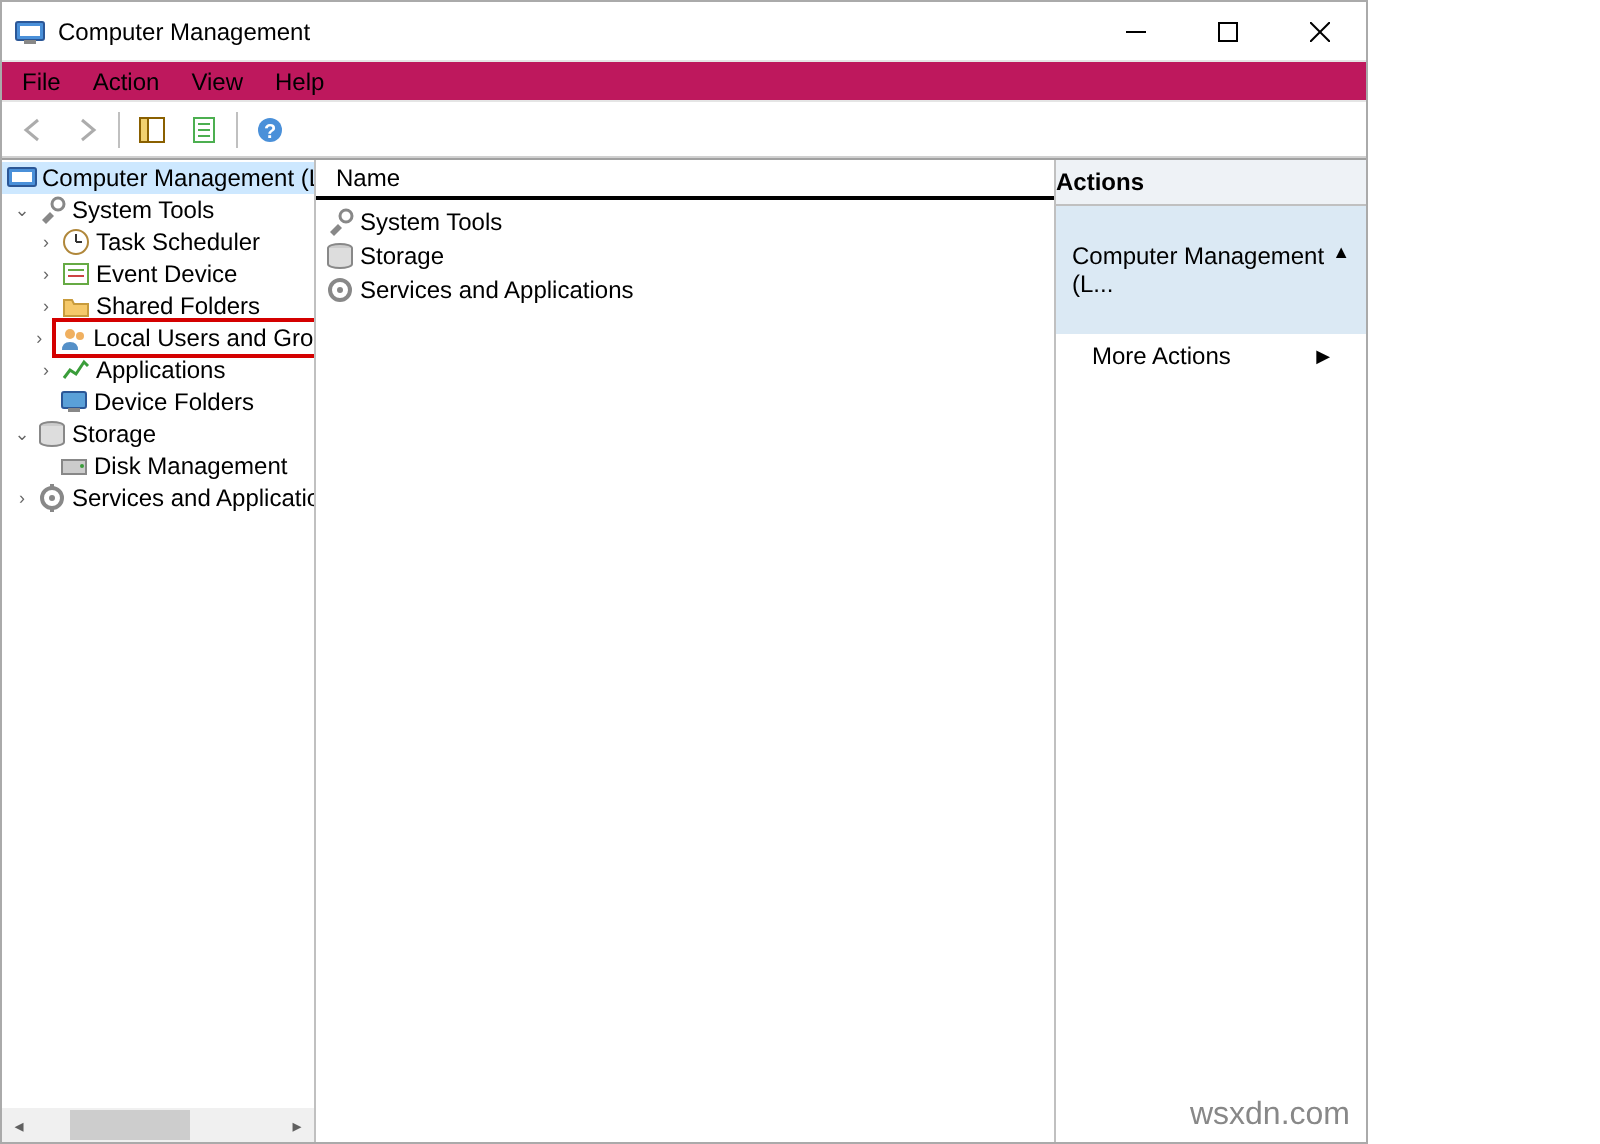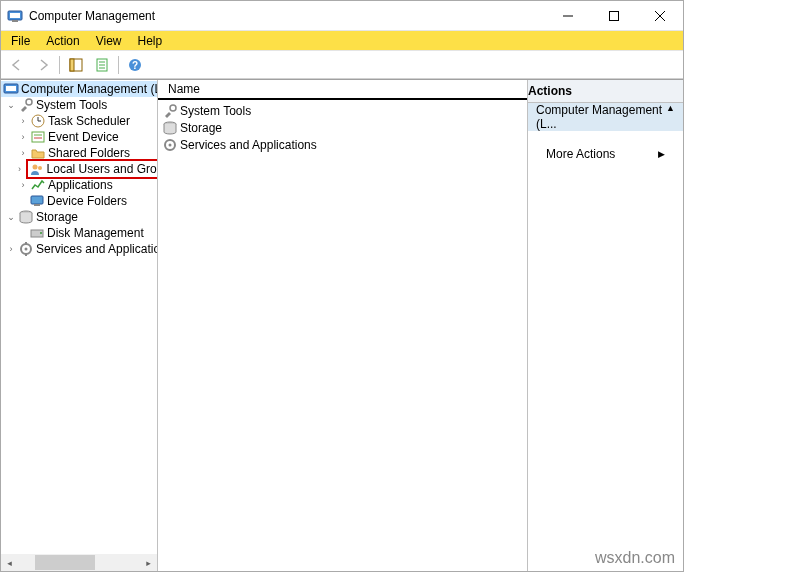--- a/index.html
+++ b/index.html
@@ -4,21 +4,21 @@
 <style>
   * { box-sizing: border-box; }
   html, body { margin: 0; padding: 0; font-family: "Segoe UI", Tahoma, sans-serif; font-size: 12px; color: #000; background: #fff; }
   .window { width: 684px; height: 572px; display: flex; flex-direction: column; border: 1px solid #aaa; position: relative; }
   .titlebar { height: 30px; display: flex; align-items: center; padding: 0 0 0 6px; background: #fff; border-bottom: 1px solid #e5e5e5; }
   .titlebar .app-icon { width: 16px; height: 16px; margin-right: 6px; }
   .titlebar .title { flex: 1; font-size: 12px; }
   .win-buttons { display: flex; height: 100%; }
   .win-btn { width: 46px; height: 100%; display: flex; align-items: center; justify-content: center; font-family: "Segoe UI Symbol", sans-serif; font-size: 10px; }
 
-  .menubar { height: 20px; display: flex; align-items: center; padding: 0 2px; background: #fde047; border-bottom: 1px solid #e5e5e5; }
+  .menubar { height: 20px; display: flex; align-items: center; padding: 0 2px; background: #be185d; border-bottom: 1px solid #e5e5e5; }
   .menu-item { padding: 2px 8px; }
 
   .toolbar { height: 28px; display: flex; align-items: center; padding: 2px 4px; background: #fff; border-bottom: 1px solid #d0d0d0; gap: 2px; }
   .tool-btn { width: 24px; height: 22px; display: flex; align-items: center; justify-content: center; border: 1px solid transparent; }
   .tool-sep { width: 1px; height: 18px; background: #c0c0c0; margin: 0 2px; }
   .tool-btn.disabled { opacity: 0.4; }
 
   .content-area { flex: 1; display: flex; min-height: 0; border-top: 1px solid #a0a0a0; }
   .tree-pane { width: 157px; border-right: 1px solid #c0c0c0; overflow-x: auto; overflow-y: hidden; position: relative; }
   .tree-inner { padding: 1px 0; white-space: nowrap; min-width: 180px; height: 100%; }
@@ -30,23 +30,23 @@
   .highlight-box { border: 2px solid #d40000; padding: 0 1px; }
 
   .list-pane { flex: 1; border-right: 1px solid #c0c0c0; background: #fff; }
   .list-header { height: 20px; border-bottom: 2px solid #000000; display: flex; align-items: center; padding-left: 6px; background: #fff; }
   .list-col { padding: 2px 4px; }
   .list-body { padding: 2px 0; }
   .list-row { display: flex; align-items: center; height: 17px; padding-left: 4px; }
 
   .actions-pane { width: 155px; background: #fff; display: flex; flex-direction: column; }
   .actions-header { background: #eef2f6; border-bottom: 1px solid #c0c0c0; padding: 4px 0; font-weight: 600; }
-  .actions-group { background: #dbe9f4; padding: 0 8px; font-size: 12px; display: flex; align-items: flex-start; justify-content: space-between; }
+  .actions-group { background: #dbe9f4; padding: 18px 8px; font-size: 12px; display: flex; align-items: flex-start; justify-content: space-between; }
   .actions-group .collapse { font-size: 9px; }
-  .actions-item { padding: 16px 18px; display: flex; align-items: center; justify-content: space-between; }
+  .actions-item { padding: 4px 18px; display: flex; align-items: center; justify-content: space-between; }
   .actions-item .sub { font-size: 9px; }
 
   .hscroll { position: absolute; bottom: 0; left: 0; right: 0; height: 17px; background: #f0f0f0; display: flex; align-items: center; }
   .hscroll .thumb { width: 60px; height: 15px; background: #cdcdcd; margin-left: 17px; }
   .hscroll .arrow { width: 17px; height: 17px; display: flex; align-items: center; justify-content: center; font-size: 9px; color: #606060; }
   .hscroll .fill { flex: 1; }
 
   .watermark { position: absolute; bottom: 4px; right: 8px; font-size: 16px; color: #888; }
 
   svg { display: block; }

